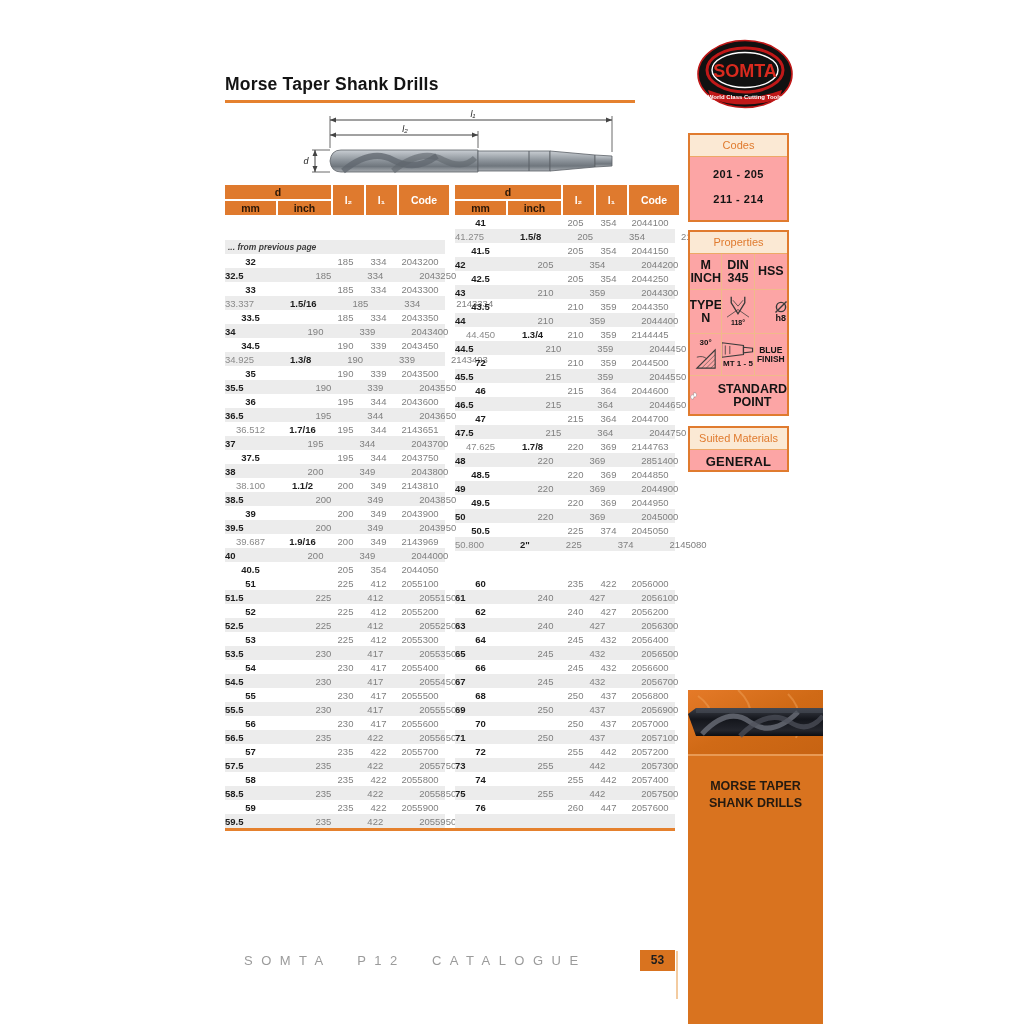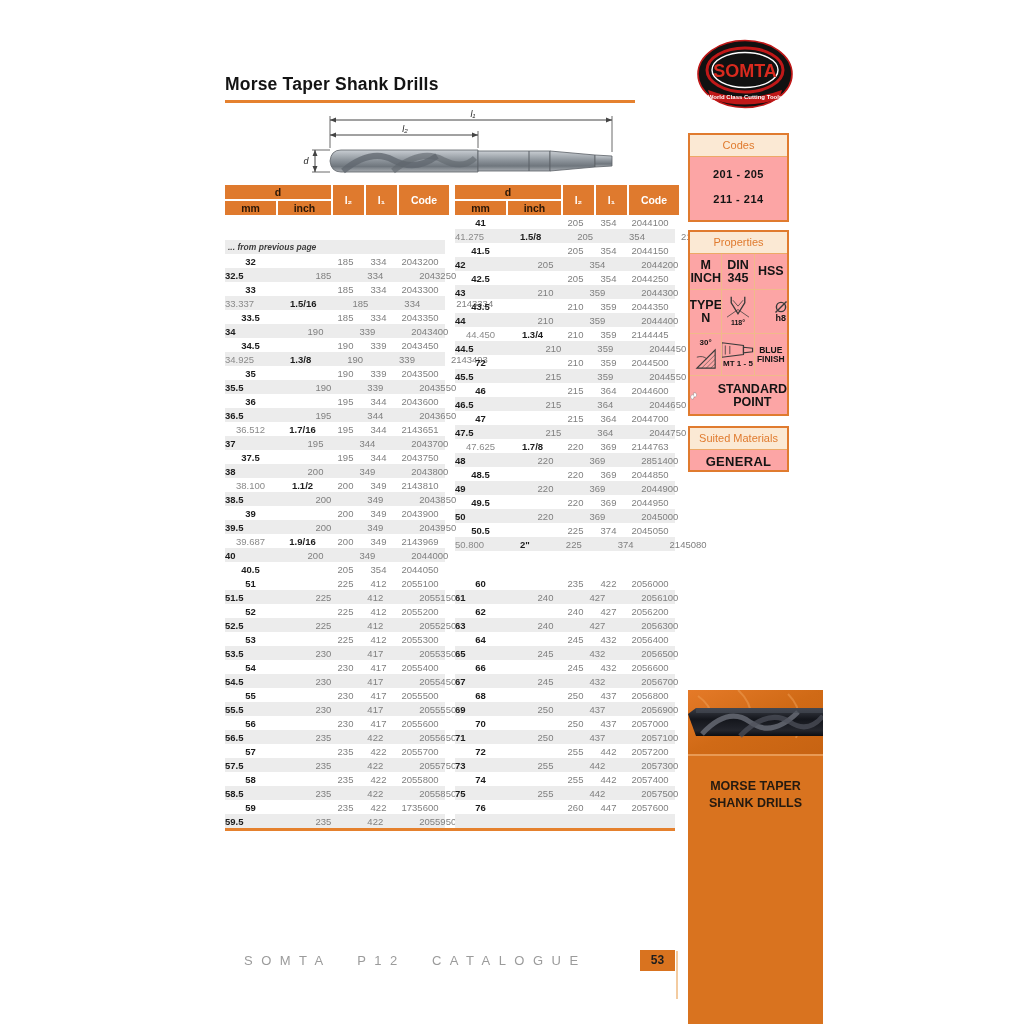--- a/index.html
+++ b/index.html
@@ -602,21 +602,21 @@
             <div class="cell c-inch"></div>
             <div class="cell c-l2">235</div>
             <div class="cell c-l1">422</div>
             <div class="cell c-code">2055850</div>
           </div>
           <div class="trow">
             <div class="cell c-mm">59</div>
             <div class="cell c-inch"></div>
             <div class="cell c-l2">235</div>
             <div class="cell c-l1">422</div>
-            <div class="cell c-code">1735600</div>
+            <div class="cell c-code">2055900</div>
           </div>
           <div class="trow alt">
             <div class="cell c-mm">59.5</div>
             <div class="cell c-inch"></div>
             <div class="cell c-l2">235</div>
             <div class="cell c-l1">422</div>
             <div class="cell c-code">2055950</div>
           </div>
         </div>
     </div>

